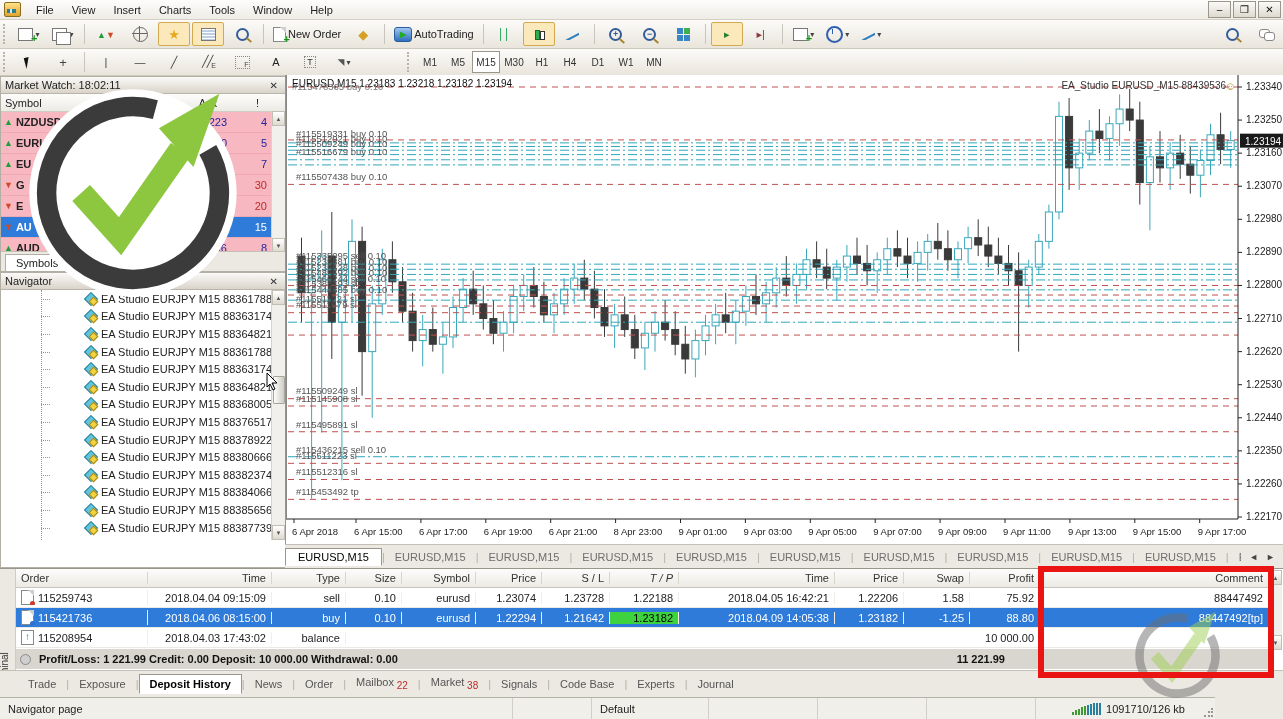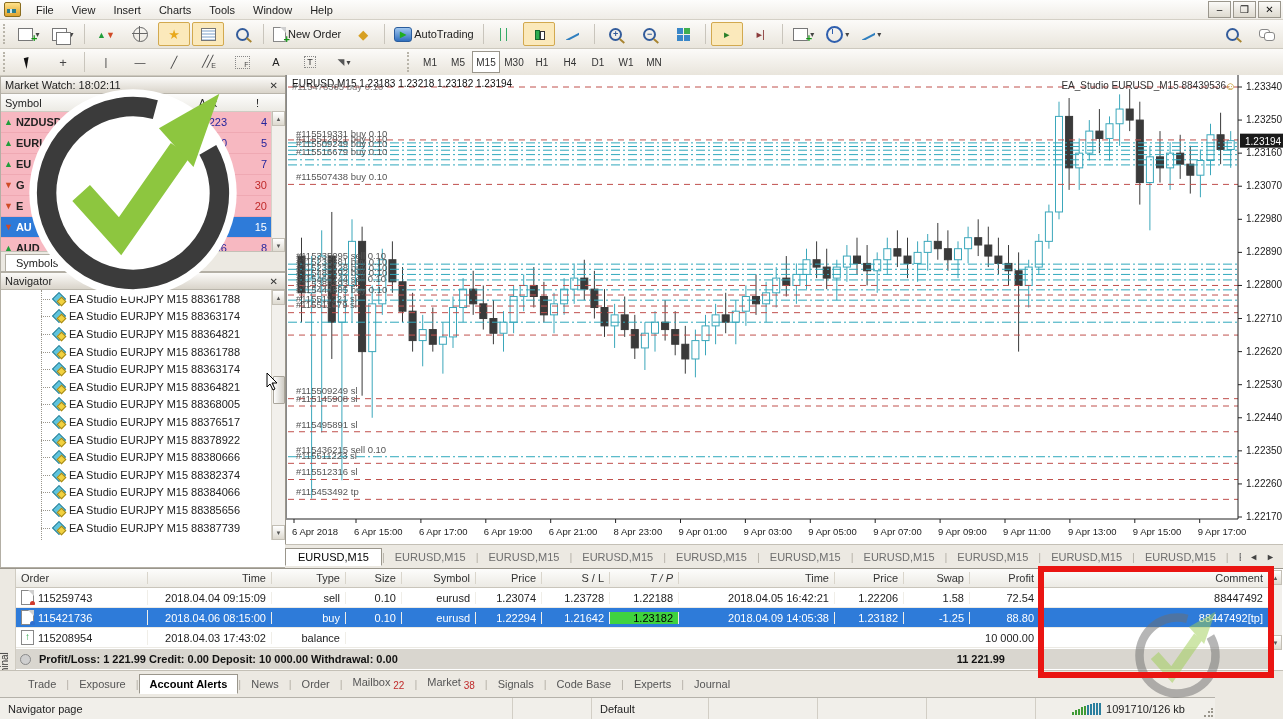--- a/index.html
+++ b/index.html
@@ -84,21 +84,21 @@
   .mw-row.selected .ask,.mw-row.selected .ex{color:#fff;}
   .mw-row .ex.red{color:#c02a2a;}
   .arr{font-size:9px;line-height:1;}
   .arr.up{color:#1f9e3a;} .arr.down{color:#d04a26;}
   .ptabs{height:19px;display:flex;align-items:flex-end;background:#ece9e2;border-top:1px solid #c4c0b6;}
   .ptab{padding:2px 10px;border:1px solid #b3afa5;border-bottom:none;background:#fff;margin-left:4px;font-size:11px;}
   .ptab.inactive{background:#e4e1d9;color:#666;border-color:#c4c0b6;}
   .scrollcol{position:absolute;top:0;right:0;width:13px;background:#f2f0ec;border-left:1px solid #d7d3c9;}
   .sc-btn{height:13px;display:flex;align-items:center;justify-content:center;font-size:6px;color:#555;background:linear-gradient(#fff,#ddd9cf);border:1px solid #c3bfb5;}
   .sc-thumb{position:absolute;left:1px;width:10px;background:linear-gradient(90deg,#fdfdfd,#cfccc4);border:1px solid #a9a59b;border-radius:1px;}
-  .nav-item{height:17.6px;display:flex;align-items:center;gap:4px;padding-left:52px;white-space:nowrap;position:relative;}
+  .nav-item{height:17.6px;display:flex;align-items:center;gap:4px;padding-left:84px;white-space:nowrap;position:relative;}
   .nav-item::before{content:"";position:absolute;left:40px;top:50%;width:9px;border-top:1px dotted #9a968c;}
   .nav-tree{position:relative;}
   .nav-tree::before{content:"";position:absolute;left:40px;top:0;bottom:0;border-left:1px dotted #9a968c;}
   .ea-ic{width:12px;height:12px;position:relative;flex:0 0 12px;}
   .ea-ic::before{content:"";position:absolute;left:1px;top:1px;width:8px;height:8px;background:#5fc4dd;border:1px solid #2e7f96;transform:rotate(45deg);}
   .ea-ic::after{content:"";position:absolute;left:5px;top:5px;width:5px;height:5px;background:#f2d23f;border:1px solid #a3881c;transform:rotate(45deg);}
   
   #chart-wrap{position:absolute;left:285px;top:75px;width:998px;height:469px;background:#fff;border-left:1px solid #9a968c;}
   
   .chart-tabs{position:absolute;left:285px;top:544px;width:998px;height:23px;background:#ece9e2;border-top:1px solid #c4c0b6;
@@ -854,21 +854,21 @@
           <span class="cell" style="flex: 0 0 124px; box-sizing: border-box;">2018.04.04 09:15:09</span>
           <span class="cell" style="flex: 0 0 74px; box-sizing: border-box;">sell</span>
           <span class="cell" style="flex: 0 0 56px; box-sizing: border-box;">0.10</span>
           <span class="cell" style="flex: 0 0 74px; box-sizing: border-box;">eurusd</span>
           <span class="cell" style="flex: 0 0 66px; box-sizing: border-box;">1.23074</span>
           <span class="cell" style="flex: 0 0 68px; box-sizing: border-box;">1.23728</span>
           <span class="cell" style="flex: 0 0 69px; box-sizing: border-box;">1.22188</span>
           <span class="cell" style="flex: 0 0 156px; box-sizing: border-box;">2018.04.05 16:42:21</span>
           <span class="cell" style="flex: 0 0 69px; box-sizing: border-box;">1.22206</span>
           <span class="cell" style="flex: 0 0 66px; box-sizing: border-box;">1.58</span>
-          <span class="cell" style="flex: 0 0 70px; box-sizing: border-box;">72.54</span>
+          <span class="cell" style="flex: 0 0 70px; box-sizing: border-box;">75.92</span>
           <span class="cell" style="flex: 1 1 0%; box-sizing: border-box;">88447492</span>
         </div>
         <div class="trow selected">
           <span class="cell c0" style="flex: 0 0 132px; box-sizing: border-box;">
             <span class="sheet">
               <span class="dot blue"></span>
             </span>
             <span>115421736</span>
           </span>
           <span class="cell" style="flex: 0 0 124px; box-sizing: border-box;">2018.04.06 08:15:00</span>
@@ -914,21 +914,21 @@
     </div>
   </div>
   <div class="side-label">Terminal</div>
 
   <div class="term-tabs">
       <span id="termtabs" style="display:flex;align-items:center;">
         <span class="ttab"><span>Trade</span></span>
         <span class="tpipe">|</span>
         <span class="ttab"><span>Exposure</span></span>
         <span class="tpipe">|</span>
-        <span class="ttab active"><span>Account Alerts</span></span>
+        <span class="ttab active"><span>Deposit History</span></span>
         <span class="tpipe">|</span>
         <span class="ttab"><span>News</span></span>
         <span class="tpipe">|</span>
         <span class="ttab"><span>Order</span></span>
         <span class="tpipe">|</span>
         <span class="ttab"><span>Mailbox</span><sub> 22</sub></span>
         <span class="tpipe">|</span>
         <span class="ttab"><span>Market</span><sub> 38</sub></span>
         <span class="tpipe">|</span>
         <span class="ttab"><span>Signals</span></span>

